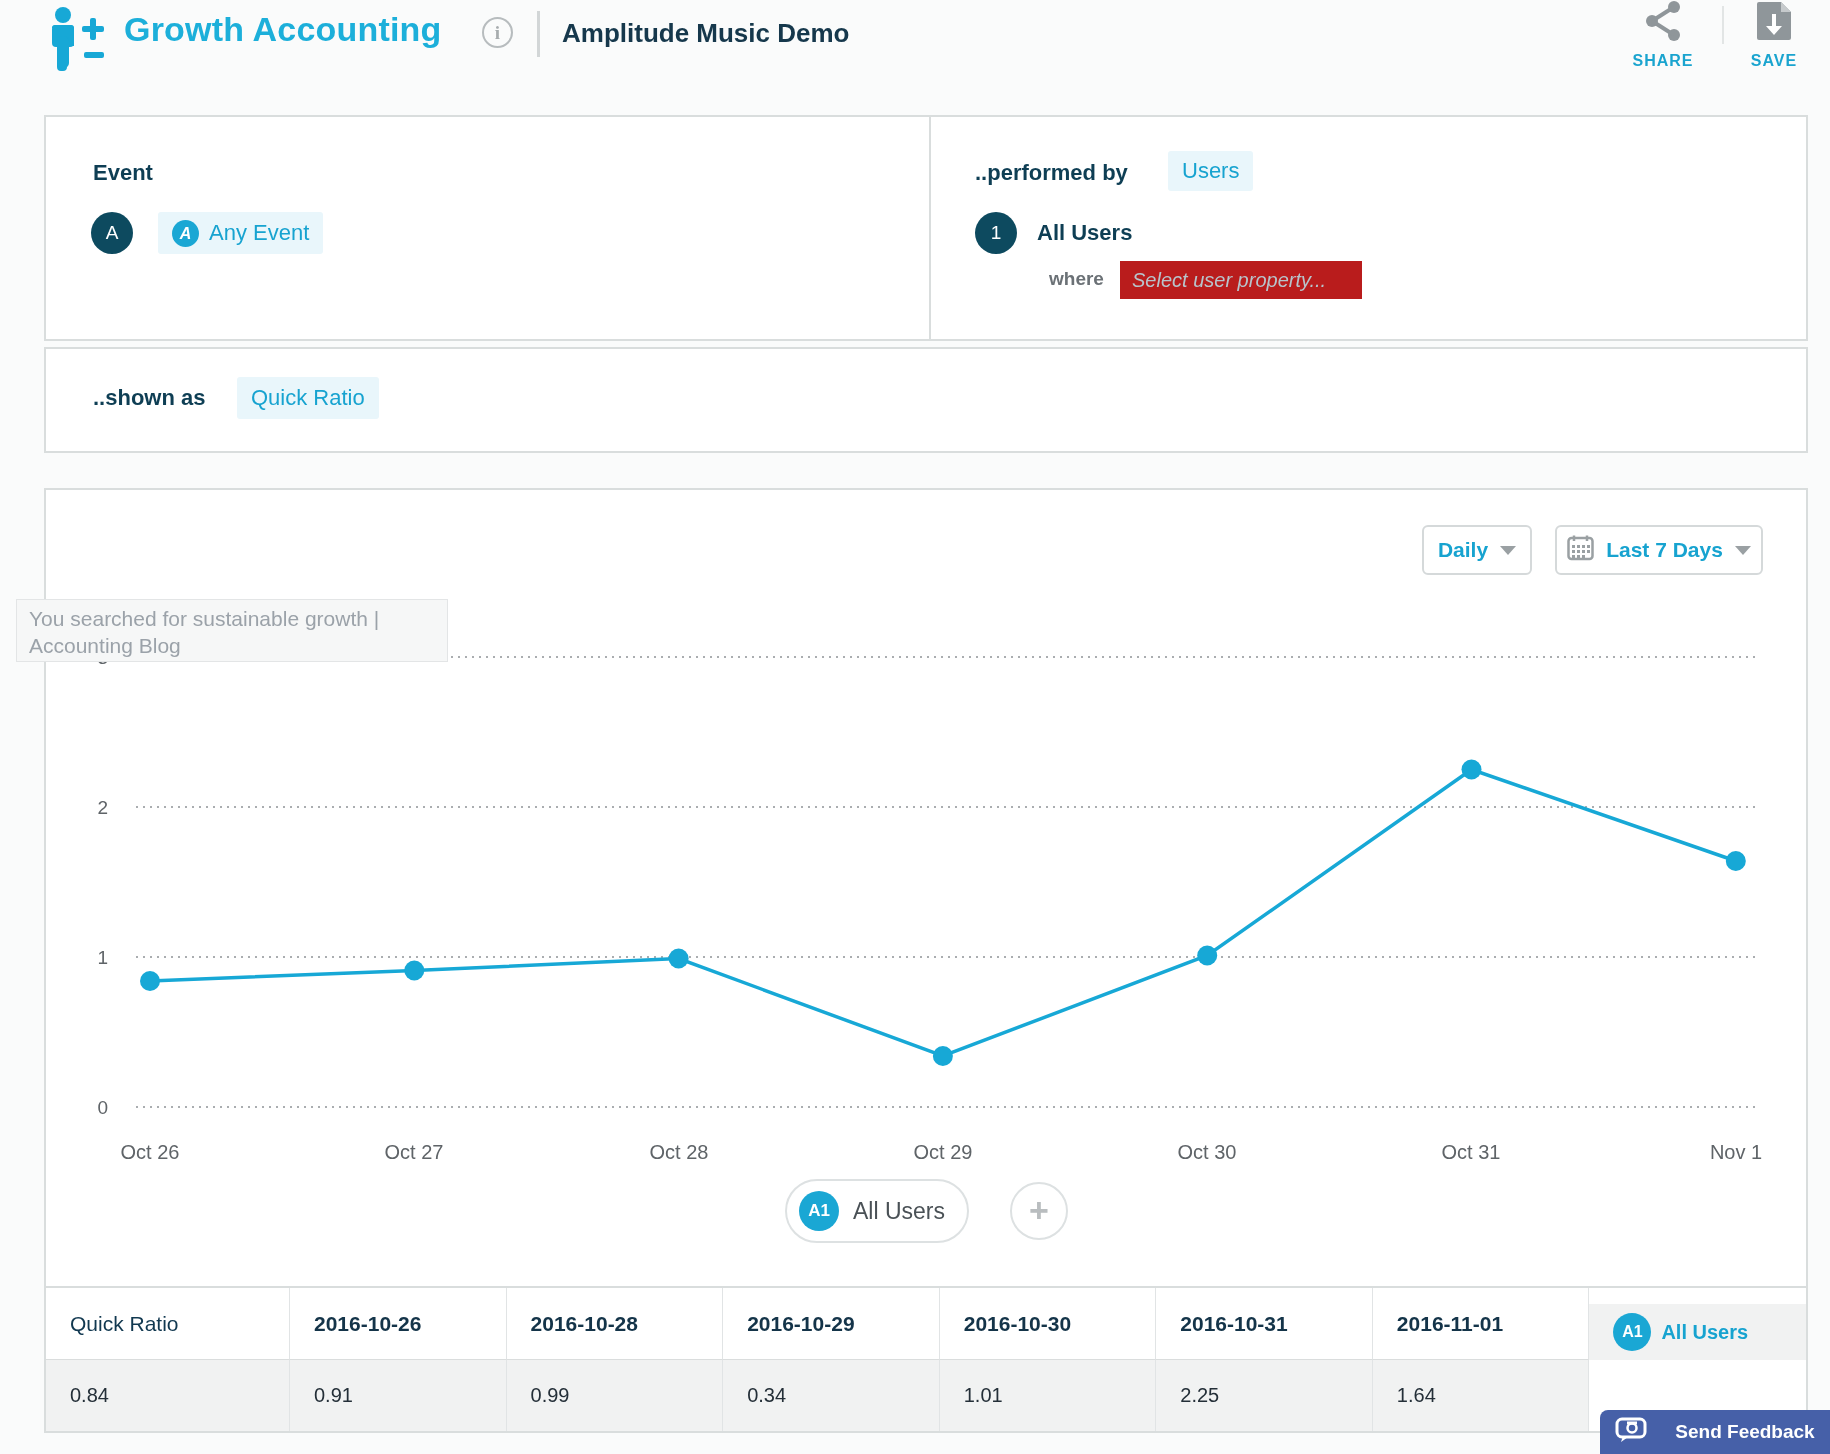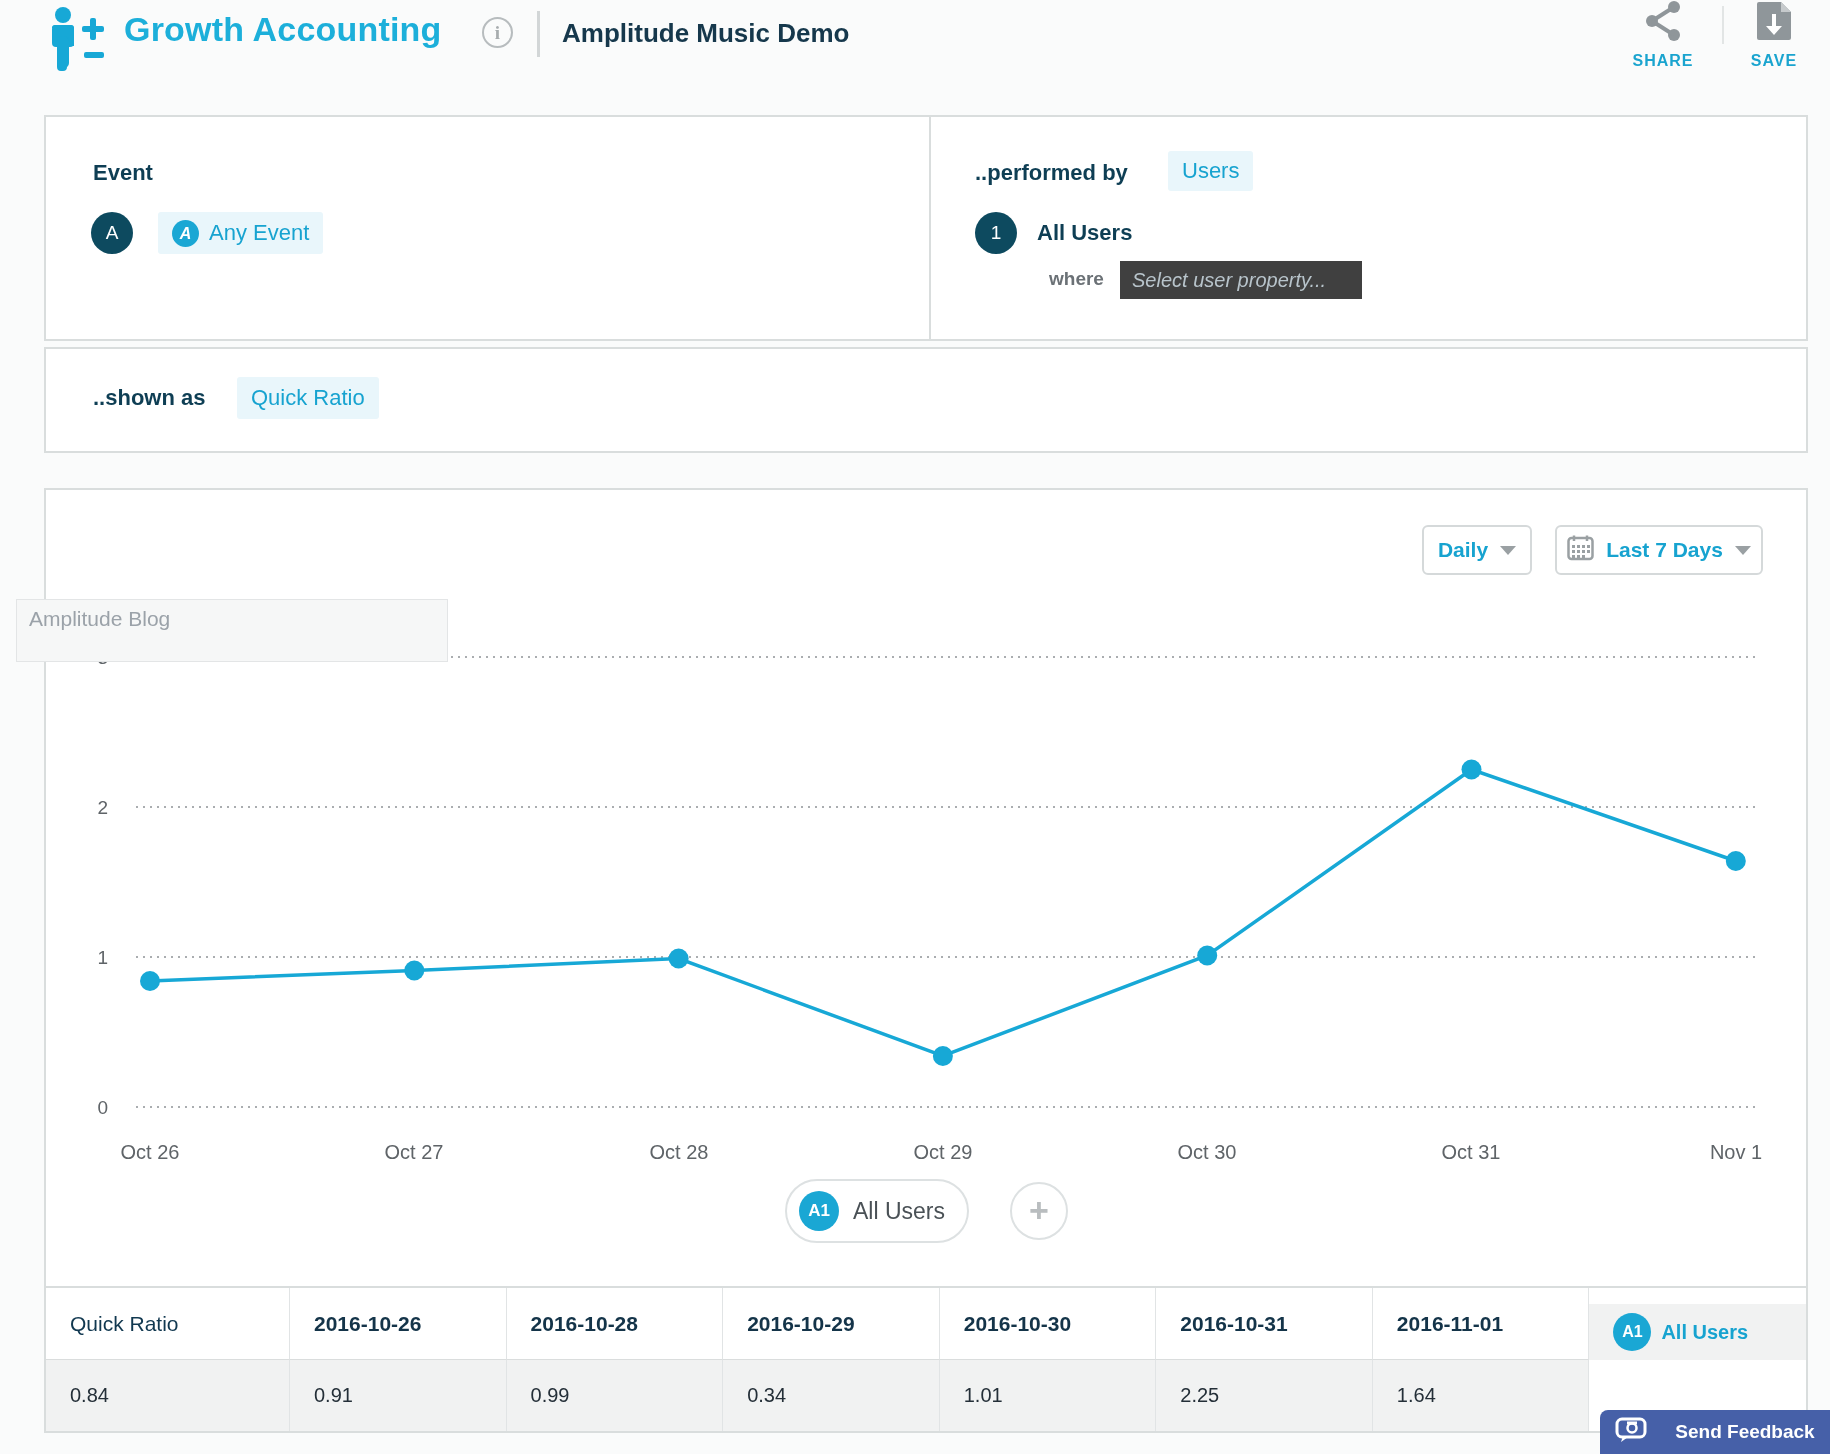--- a/index.html
+++ b/index.html
@@ -24,21 +24,21 @@
   #shownas-panel { top:347px; height:106px; }
   #chart-panel { top:488px; height:851px; }
   .section-label { position:absolute; font-size:22px; font-weight:bold; color:#0e3e54; }
   .badge { position:absolute; width:42px; height:42px; border-radius:50%; background:#0d4a5f; color:#fff;
     font-size:19px; text-align:center; line-height:42px; }
   .chip { position:absolute; height:42px; background:#e9f6fb; border-radius:3px; display:flex; align-items:center;
     padding:0 14px; color:#17a3d0; font-size:22px; cursor:pointer; }
   .chip .amp-logo { width:27px; height:27px; border-radius:50%; background:#1aa7d4; color:#fff; font-size:16px;
     font-weight:bold; font-style:italic; text-align:center; line-height:27px; margin-right:10px; }
   .where-label { position:absolute; left:1049px; top:268px; font-size:19px; font-weight:bold; color:#6b7176; }
-  .where-input { position:absolute; left:1120px; top:261px; width:242px; height:38px; background:#404040; border:none;
+  .where-input { position:absolute; left:1120px; top:261px; width:242px; height:38px; background:#b91c1c; border:none;
     font-family:"Liberation Sans", sans-serif; font-size:20px; font-style:italic; color:#b8c4cb; padding:0 12px; outline:none; }
   .where-input::placeholder { color:#b8c4cb; opacity:1; }
   
   .ctl-btn { position:absolute; top:35px; height:50px; border:2px solid #d5d9da; border-radius:6px; background:#fff;
     display:flex; align-items:center; justify-content:center; gap:12px; color:#17a3d0; font-size:21px; font-weight:bold; cursor:pointer; }
   .caret { width:0; height:0; border-left:8px solid transparent; border-right:8px solid transparent; border-top:9px solid #9aa0a3; }
   
   .link-tooltip { position:absolute; left:16px; top:599px; width:432px; height:63px; background:#f6f7f7;
     border:1px solid #e3e5e6; padding:5px 12px; font-size:21px; line-height:27px; color:#9ba2a9; z-index:5; }
   
@@ -205,21 +205,22 @@
     </svg>
 
     <div class="legend-pill">
       <span class="legend-badge">A1</span>
       <span class="lbl">All Users</span>
     </div>
     <div class="add-series">+</div>
   </div>
 
   <div class="link-tooltip">
-    <div>Amplitude Blog</div>
+    <div>You searched for sustainable growth |</div>
+    <div>Accounting Blog</div>
   </div>
 
   <div class="data-table">
     <div class="cell hdr corner">Quick Ratio</div>
     <div class="cell hdr">2016-10-26</div>
     <div class="cell hdr">2016-10-28</div>
     <div class="cell hdr">2016-10-29</div>
     <div class="cell hdr">2016-10-30</div>
     <div class="cell hdr">2016-10-31</div>
     <div class="cell hdr">2016-11-01</div>

